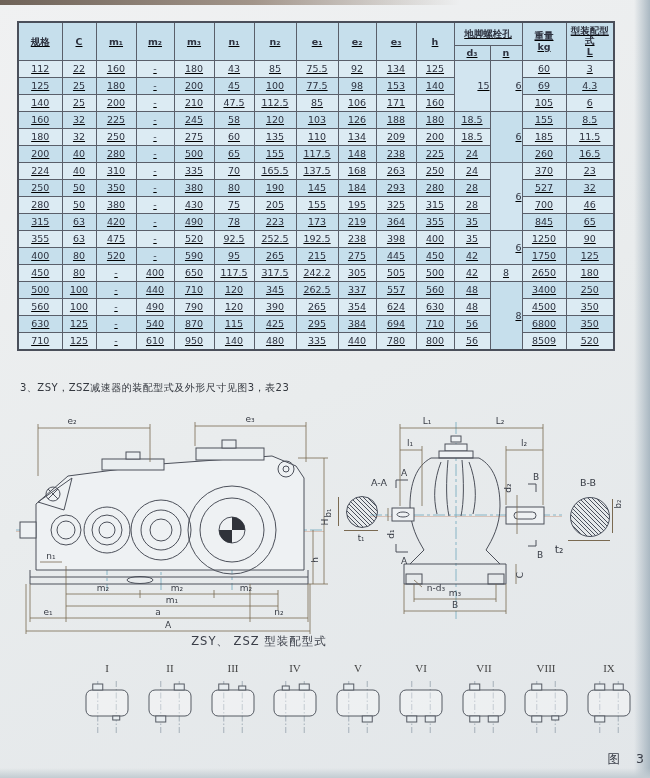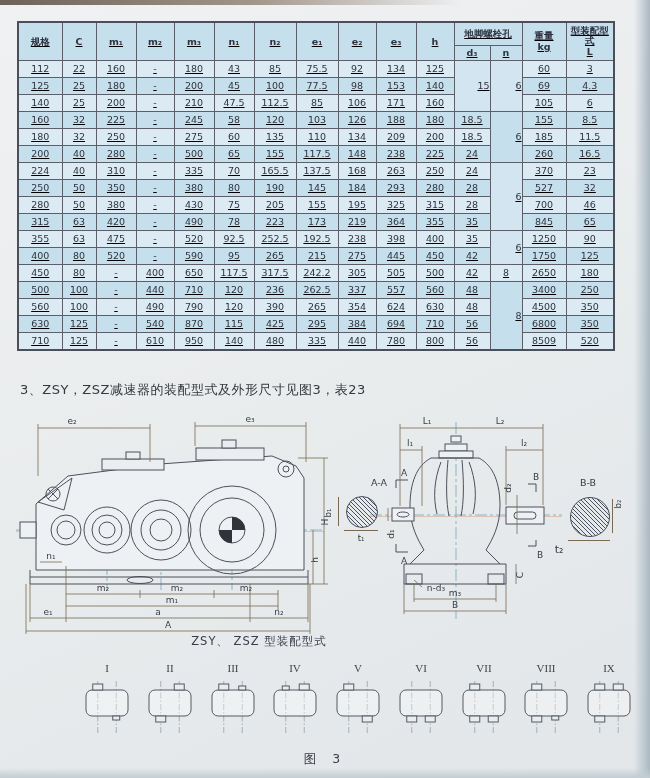--- a/index.html
+++ b/index.html
@@ -20,36 +20,36 @@
         border:2px solid #4a4f5a;text-decoration:underline;}
   th,td{border:1px solid #5a5f6a;font-size:9.5px;color:#2e3340;text-align:center;
         padding:0;height:16px;line-height:1.05;overflow:hidden;}
   thead th{background:#c6dfec;font-weight:600;}
   thead tr.h1 th{height:22px;}
   thead tr.h2 th{height:14px;}
   tbody td{background:#dcebf3;}
   tbody tr.alt td{background:#c6dfec;}
   tbody td.merged{background:#d2e5f0;text-align:right;}
   .two-line{font-size:9.5px;line-height:1.1;}
-  .note{position:absolute;left:20px;top:381px;width:600px;font-size:13px;color:#34383f;letter-spacing:0.5px;}
+  .note{position:absolute;left:20px;top:381px;width:600px;font-size:10px;color:#34383f;letter-spacing:0.5px;}
   svg{position:absolute;}
   .drw{stroke:#4c505a;fill:none;stroke-width:1;}
   .drw-fill{fill:#eef1f3;}
   .cl{stroke:#6fa7bd;stroke-width:0.8;fill:none;stroke-dasharray:12 3 3 3;}
   .dim{stroke:#7a6a52;stroke-width:0.8;fill:none;}
   .lbl{fill:#383c45;font-size:9px;stroke:none;}
   .assembly-caption{position:absolute;left:0;top:634px;width:518px;text-align:center;
         font-size:11.5px;color:#3a3e48;letter-spacing:1px;}
   #assembly-row{position:absolute;left:78px;top:660px;width:560px;display:flex;justify-content:space-between;}
   #assembly-row svg{position:static;}
   .fig-label{fill:#444;font-size:11px;font-family:"Liberation Serif","DejaVu Serif",serif;}
   .fig-centerline{stroke:#8b98a5;stroke-width:0.7;stroke-dasharray:6 2 1.5 2;}
   .fig-box{stroke:#555a63;stroke-width:1;fill:rgba(255,255,255,0.35);}
   .fig-stub{stroke:#555a63;stroke-width:1;fill:#e8edf0;}
-  .figure-caption{position:absolute;left:0;top:751px;width:650px;text-align:center;
+  .figure-caption{position:absolute;left:0;top:751px;width:650px;text-align:right;
         font-size:12.5px;color:#3a3e48;letter-spacing:6px;}
   .hatch-circle{position:absolute;border:1px solid #4a505c;border-radius:50%;
         background:repeating-linear-gradient(45deg,rgba(74,80,92,0) 0px,rgba(74,80,92,0) 2.2px,#4a505c 2.2px,#4a505c 3px);}
   .detail-label{position:absolute;font-size:9.5px;color:#383c45;text-align:center;}
   .rot{transform:rotate(-90deg);transform-origin:center;display:inline-block;font-size:8.5px;color:#383c45;}
   .rot-wrap{position:absolute;width:12px;height:20px;}
   .dimline{position:absolute;background:#7a6a52;}
 </style>
 </head>
 <body>
@@ -320,21 +320,21 @@
           <td>2650</td>
           <td>180</td>
         </tr>
         <tr class="alt">
           <td>500</td>
           <td>100</td>
           <td>-</td>
           <td>440</td>
           <td>710</td>
           <td>120</td>
-          <td>236</td>
+          <td>345</td>
           <td>262.5</td>
           <td>337</td>
           <td>557</td>
           <td>560</td>
           <td>48</td>
           <td rowspan="4" class="merged">8</td>
           <td>3400</td>
           <td>250</td>
         </tr>
         <tr>

